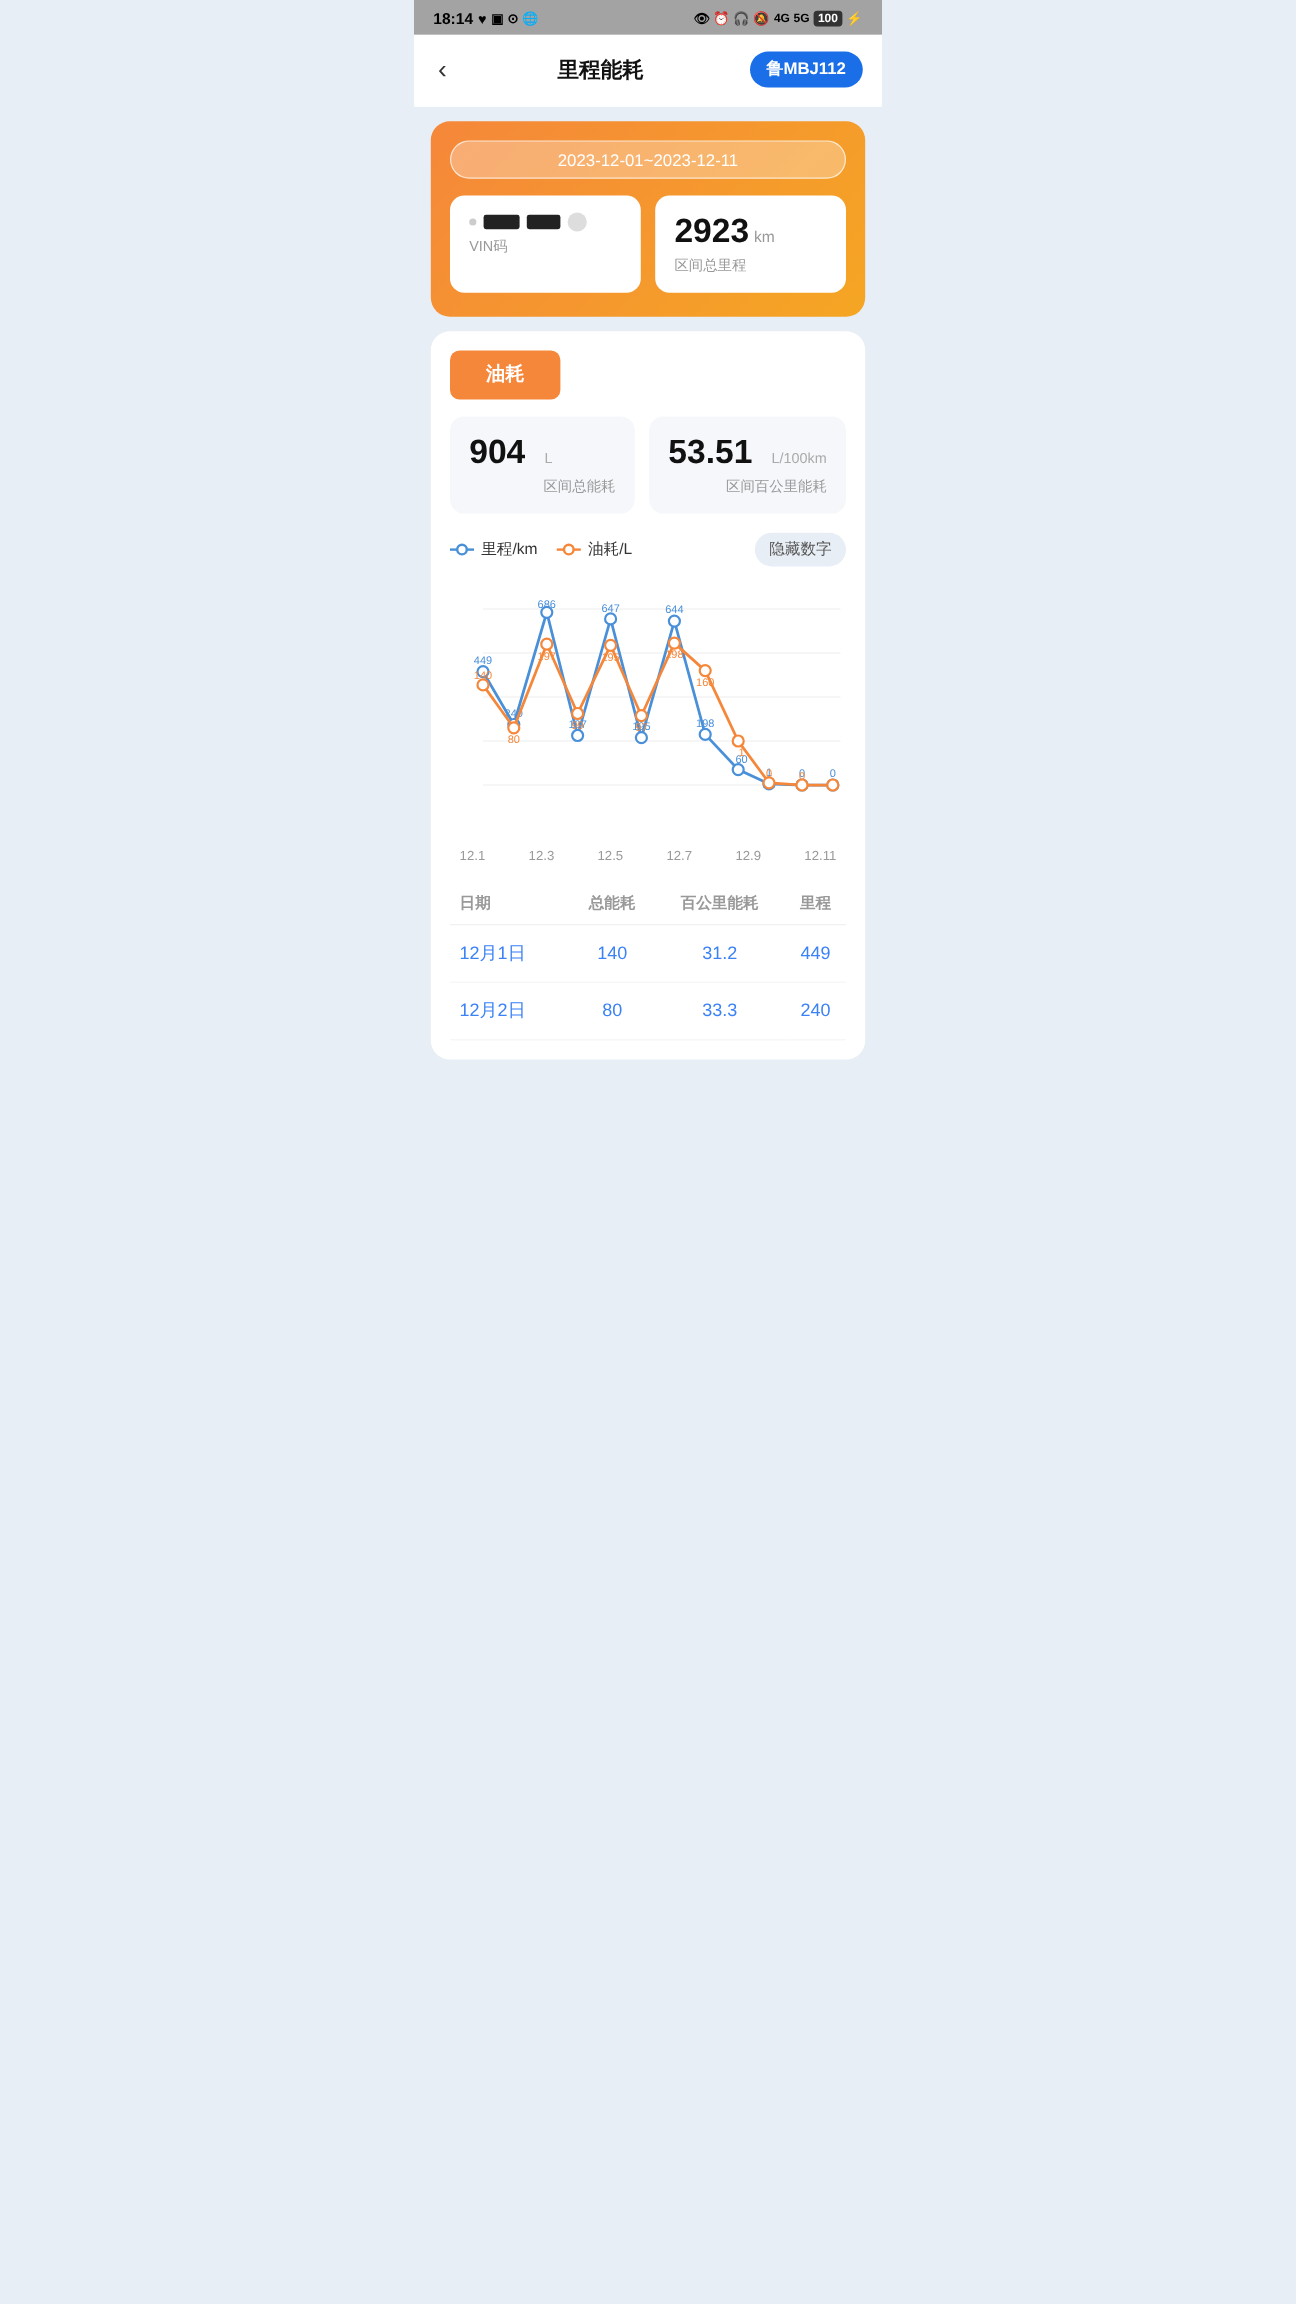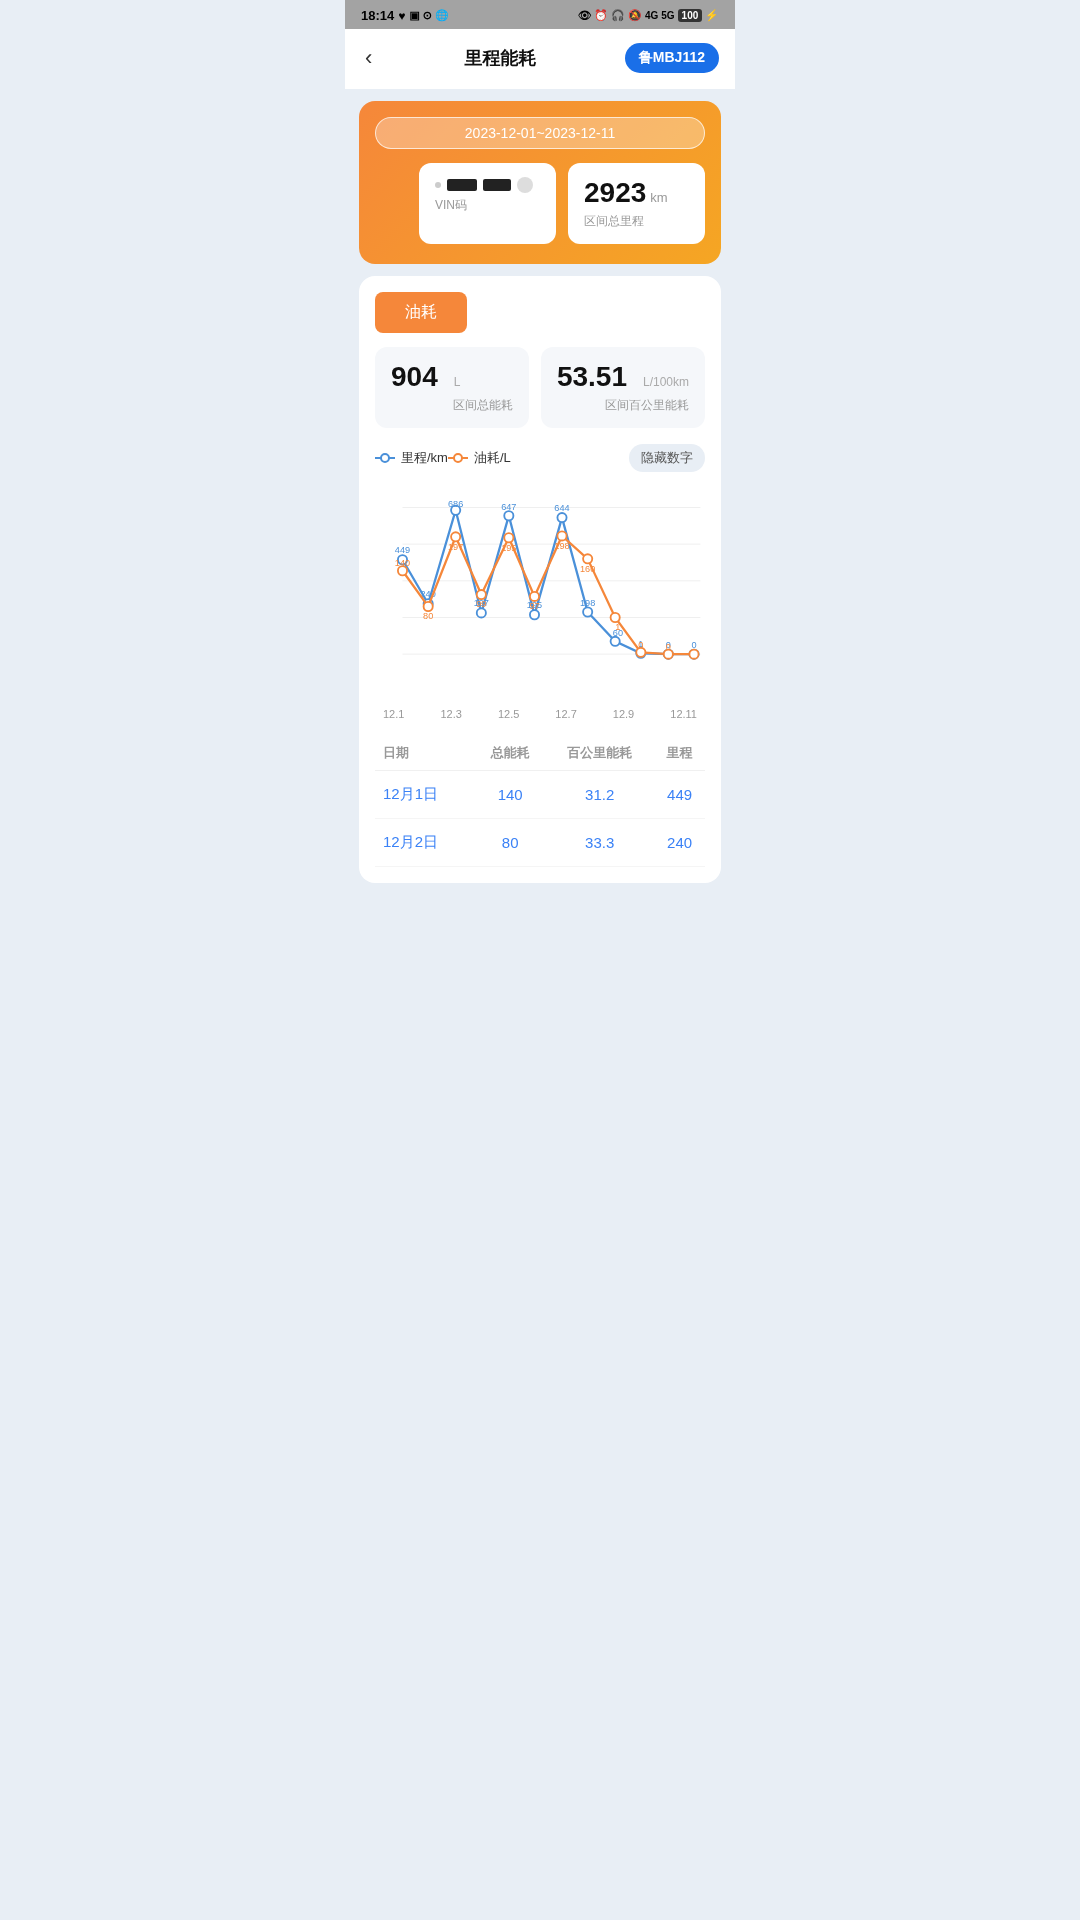--- a/index.html
+++ b/index.html
@@ -65,21 +65,21 @@
       border: 1.5px solid rgba(255,255,255,0.7);
       border-radius: 20px;
       color: #fff;
       font-size: 14px;
       font-weight: 500;
       padding: 7px 20px;
       text-align: center;
       margin-bottom: 14px;
       width: 100%;
     }
-    .info-row { display: flex; gap: 12px; margin-left: 44px; }
+    .info-row { display: flex; gap: 12px; }
     .info-box {
       background: #fff;
       border-radius: 12px;
       padding: 14px 16px;
       flex: 1;
     }
     .info-value {
       font-size: 28px;
       font-weight: 700;
       color: #111;
@@ -98,21 +98,21 @@
       border-radius: 16px;
       padding: 16px;
       margin-bottom: 12px;
     }
     .tab-btn {
       background: #f5873a;
       color: #fff;
       border-radius: 8px;
       padding: 10px 30px;
       font-size: 16px;
-      font-weight: 400;
+      font-weight: 700;
       display: inline-block;
       margin-bottom: 14px;
     }
     .stats-row { display: flex; gap: 12px; margin-bottom: 16px; }
     .stat-box {
       background: #f5f7fa;
       border-radius: 12px;
       padding: 14px 16px;
       flex: 1;
     }
@@ -123,20 +123,21 @@
       display: flex;
       align-items: baseline;
       gap: 16px;
     }
     .stat-unit { font-size: 12px; color: #aaa; font-weight: 400; }
     .stat-label { font-size: 12px; color: #999; margin-top: 4px; text-align: right; }
     
     .chart-legend {
       display: flex;
       align-items: center;
+      gap: 16px;
       margin-bottom: 8px;
     }
     .legend-item { display: flex; align-items: center; gap: 6px; font-size: 13px; color: #333; }
     .legend-line-blue { width: 20px; height: 2px; background: #4a90d9; position: relative; }
     .legend-dot-blue {
       width: 10px; height: 10px; border-radius: 50%;
       background: #fff; border: 2px solid #4a90d9;
       position: absolute; left: 5px; top: -4px;
     }
     .legend-line-orange { width: 20px; height: 2px; background: #f5873a; position: relative; }

